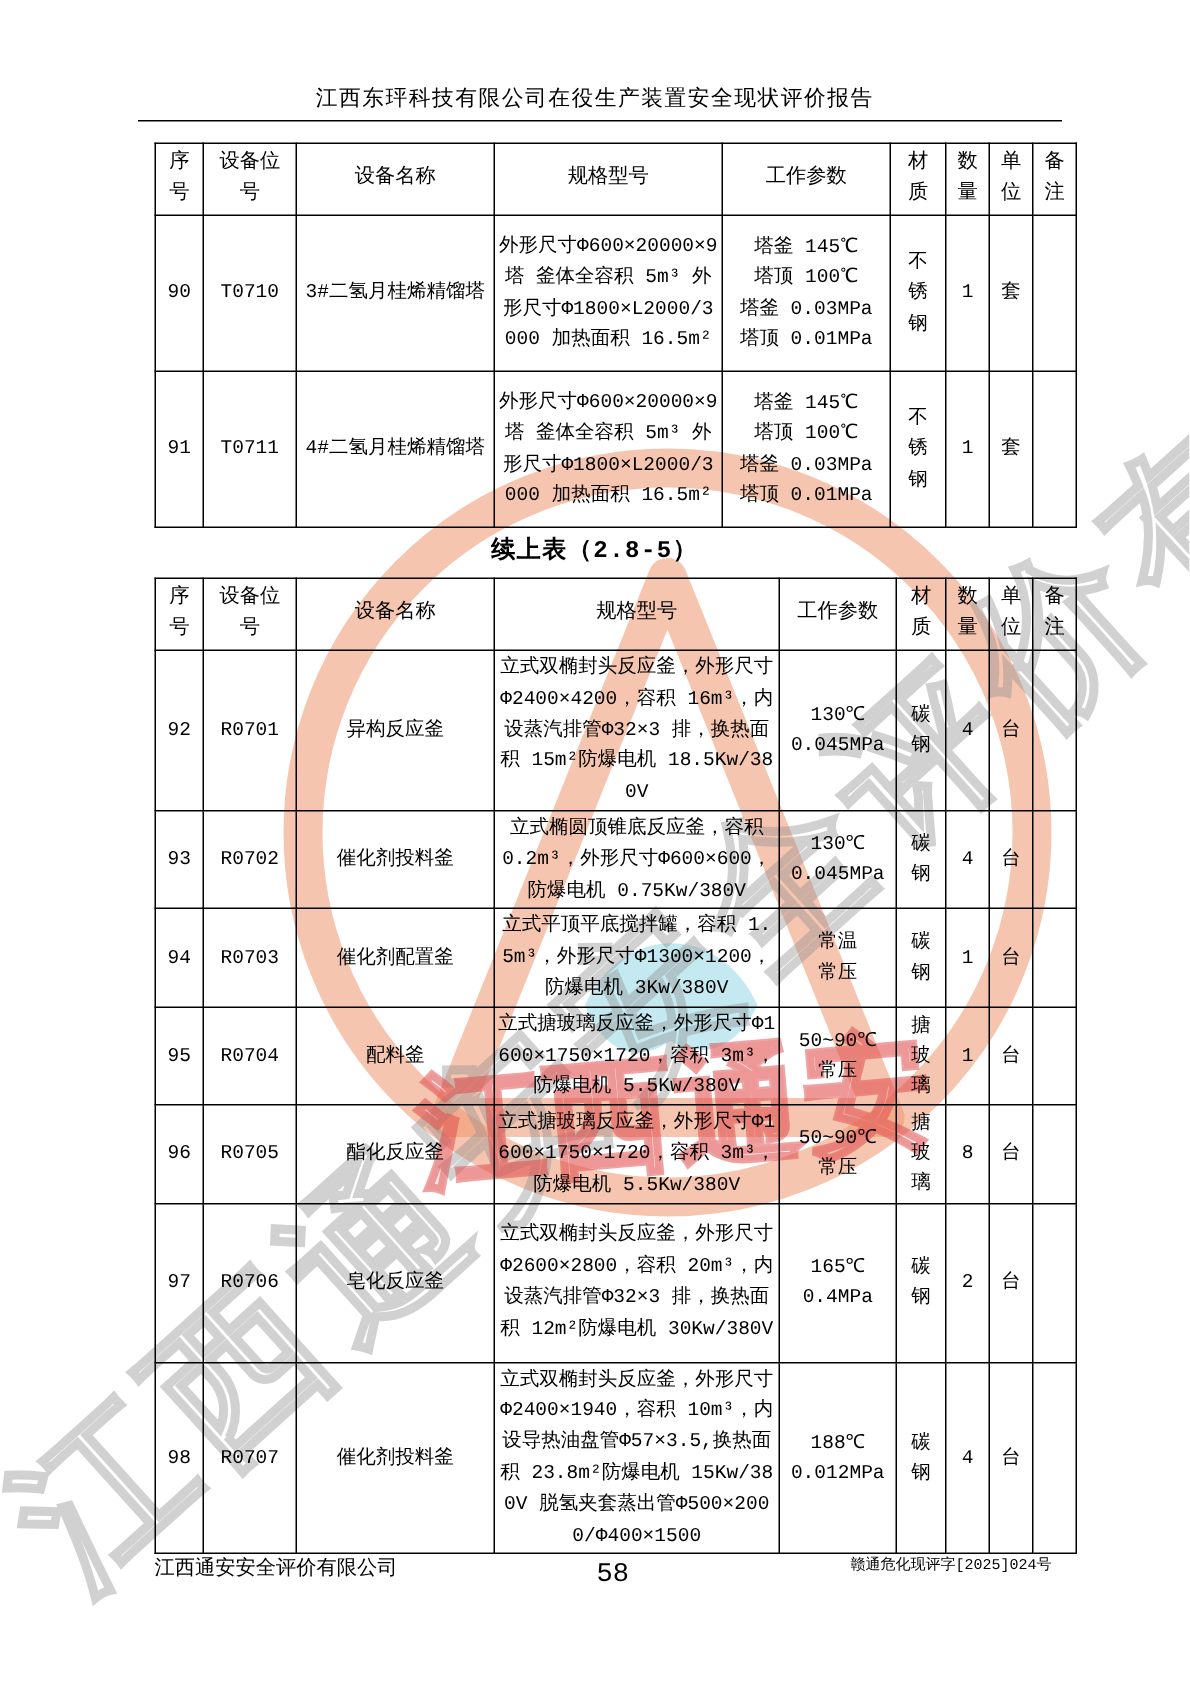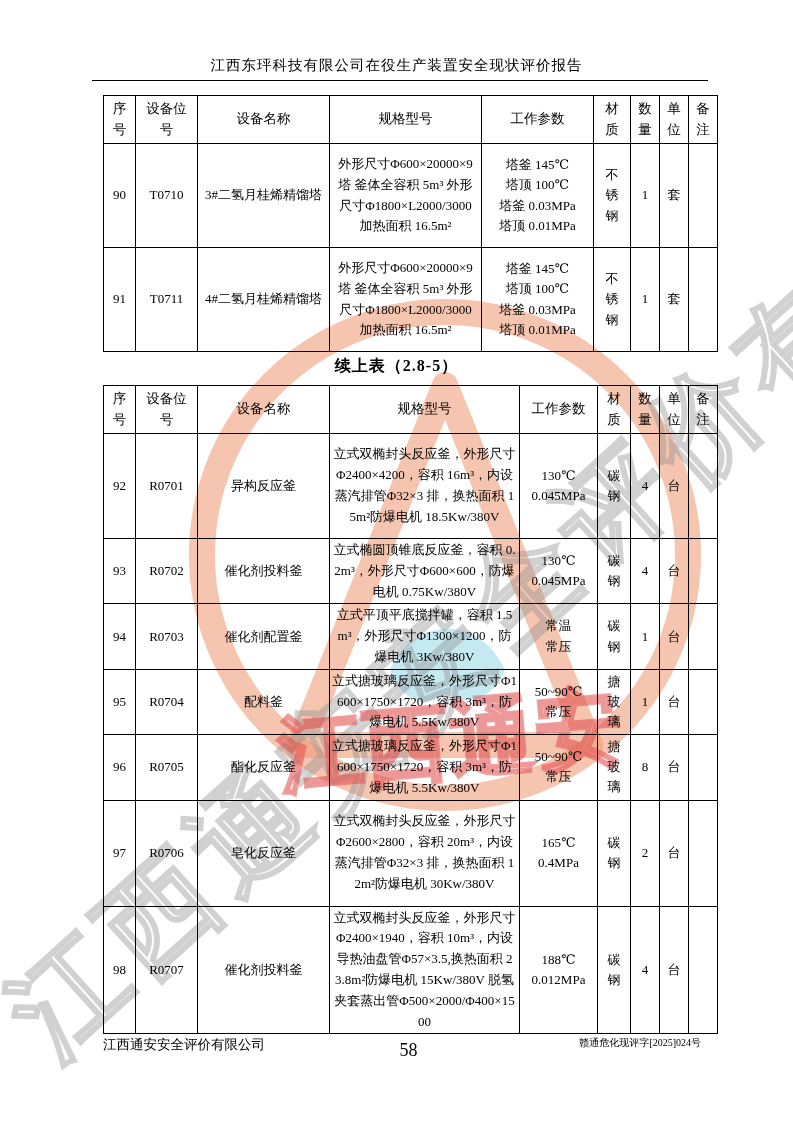--- a/index.html
+++ b/index.html
@@ -20,21 +20,21 @@
   }
   .wm-red {
     position:absolute; left:274px; top:700px; z-index:1;
     font-size:84px; font-weight:bold; letter-spacing:2px; white-space:nowrap;
     transform:rotate(-5deg); transform-origin:0 0;
     color:rgba(235,105,105,.30);
     -webkit-text-fill-color:rgba(242,150,150,.22);
     -webkit-text-stroke:3px rgba(222,70,70,.5);
   }
   
-  .content { position:absolute; inset:0; z-index:2; }
+  .content { position:absolute; inset:0; z-index:2;font-family:Liberation Mono, monospace; }
   .doc-title {
     position:absolute; top:56px; left:0; width:100%;
     text-align:center; font-size:14.5px; letter-spacing:1px;
   }
   .header-rule {
     position:absolute; top:80px; left:92px; width:616px;
     border-top:1.5px solid #000; height:0;
   }
   .section-title {
     position:absolute; top:356px; left:0; width:100%;

